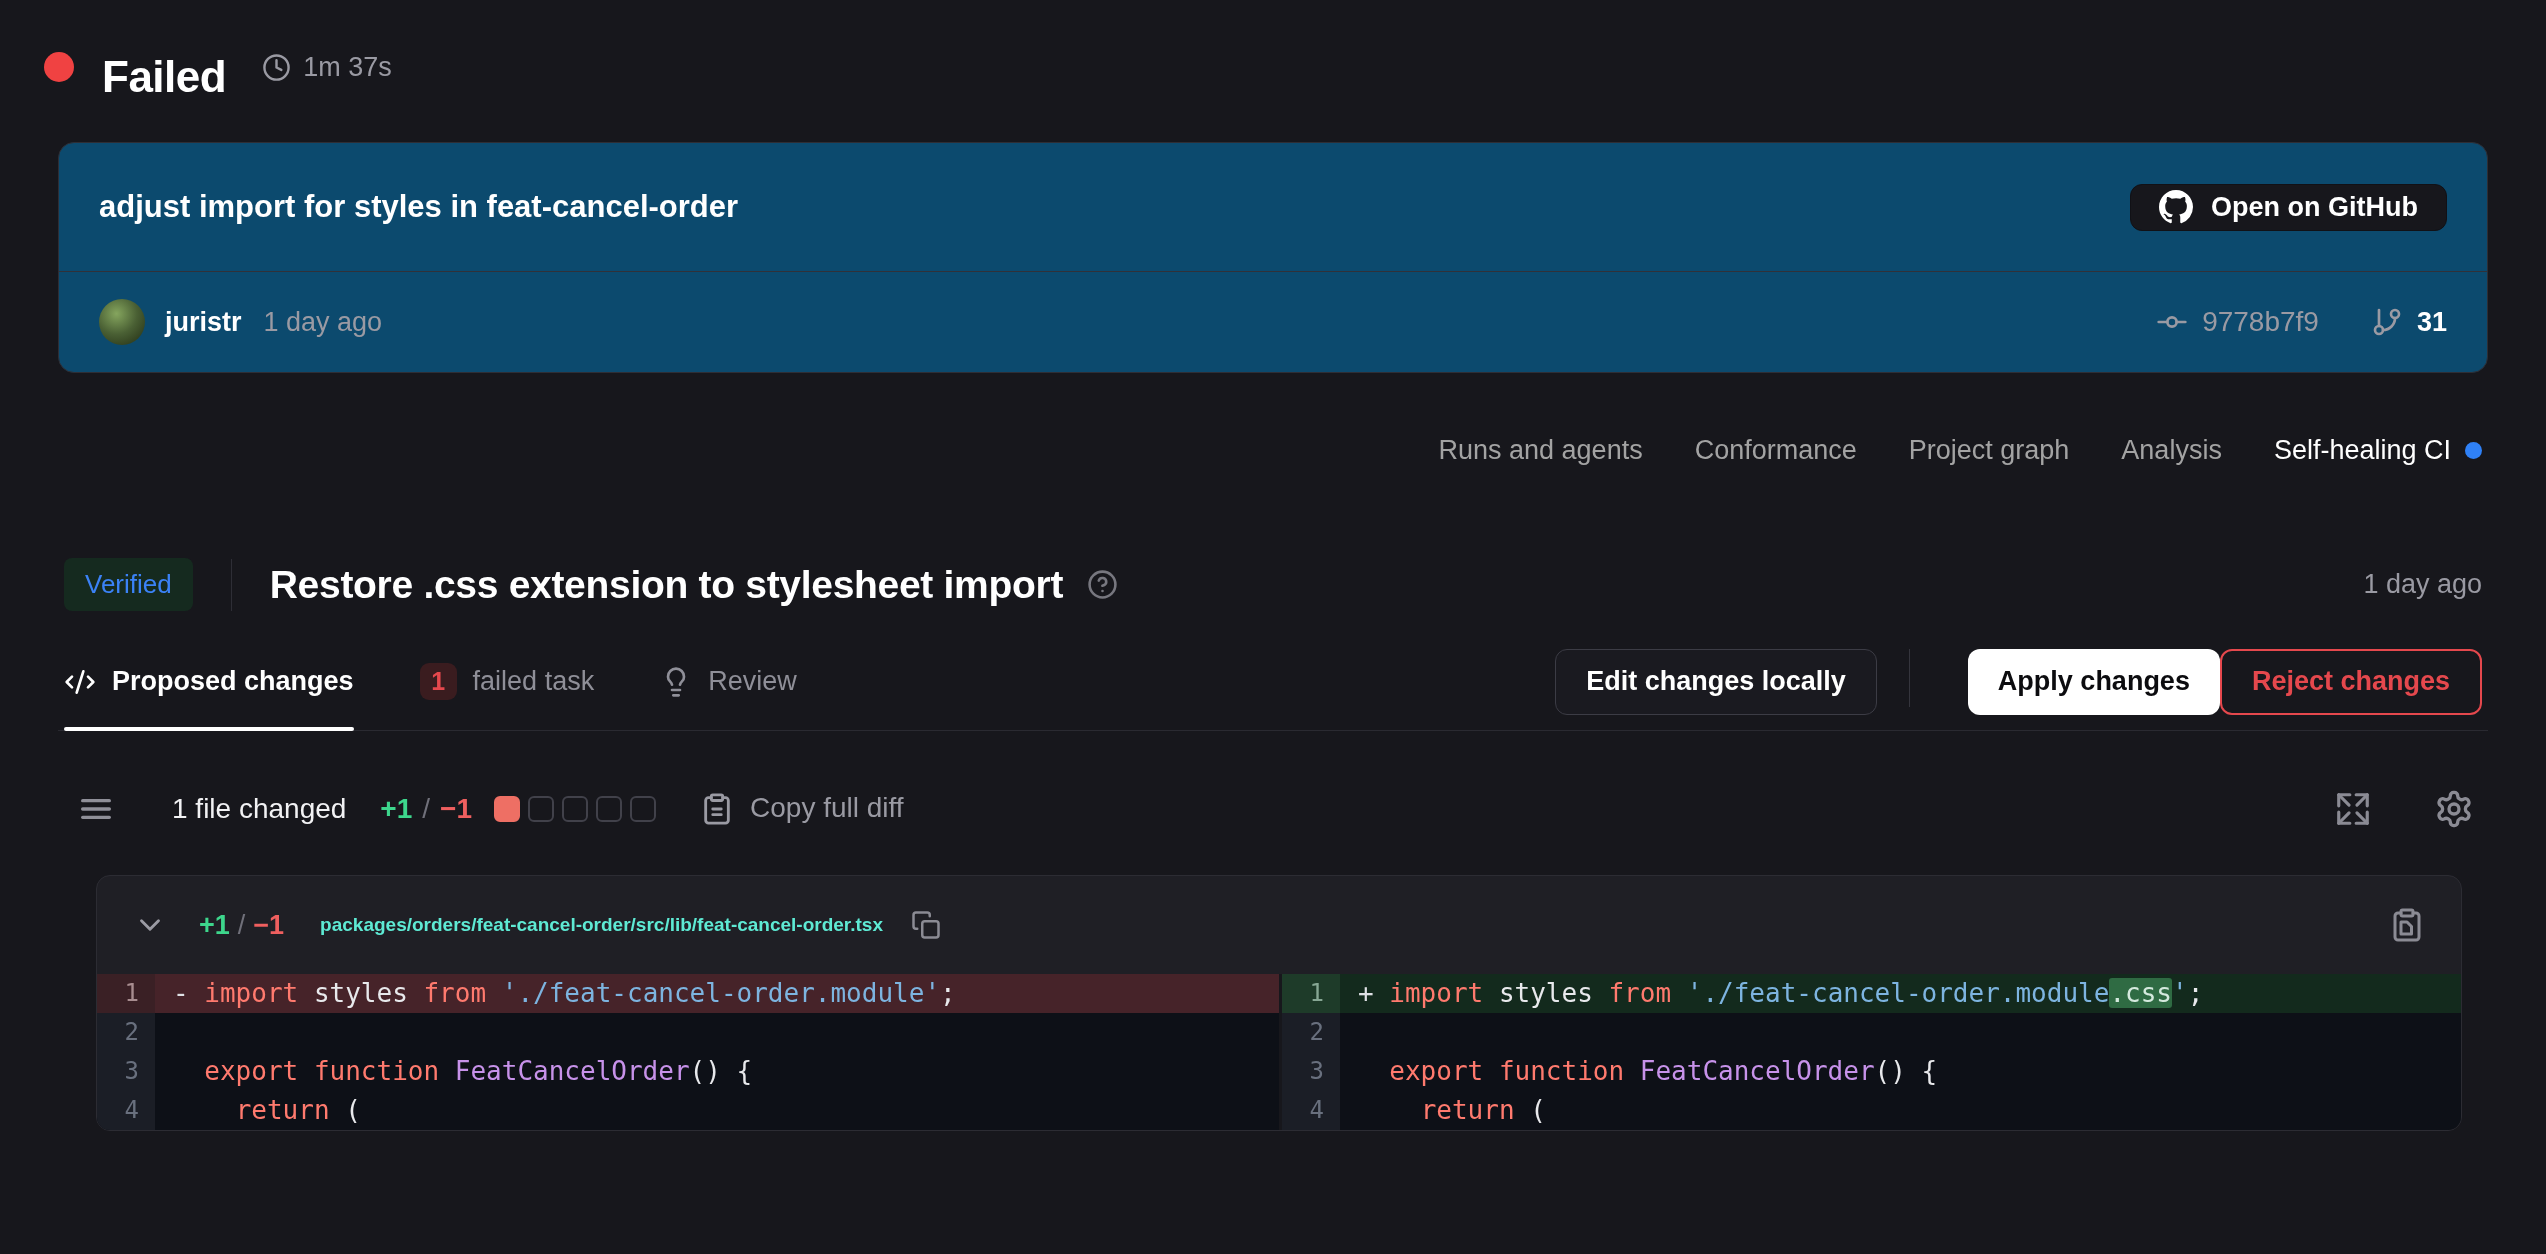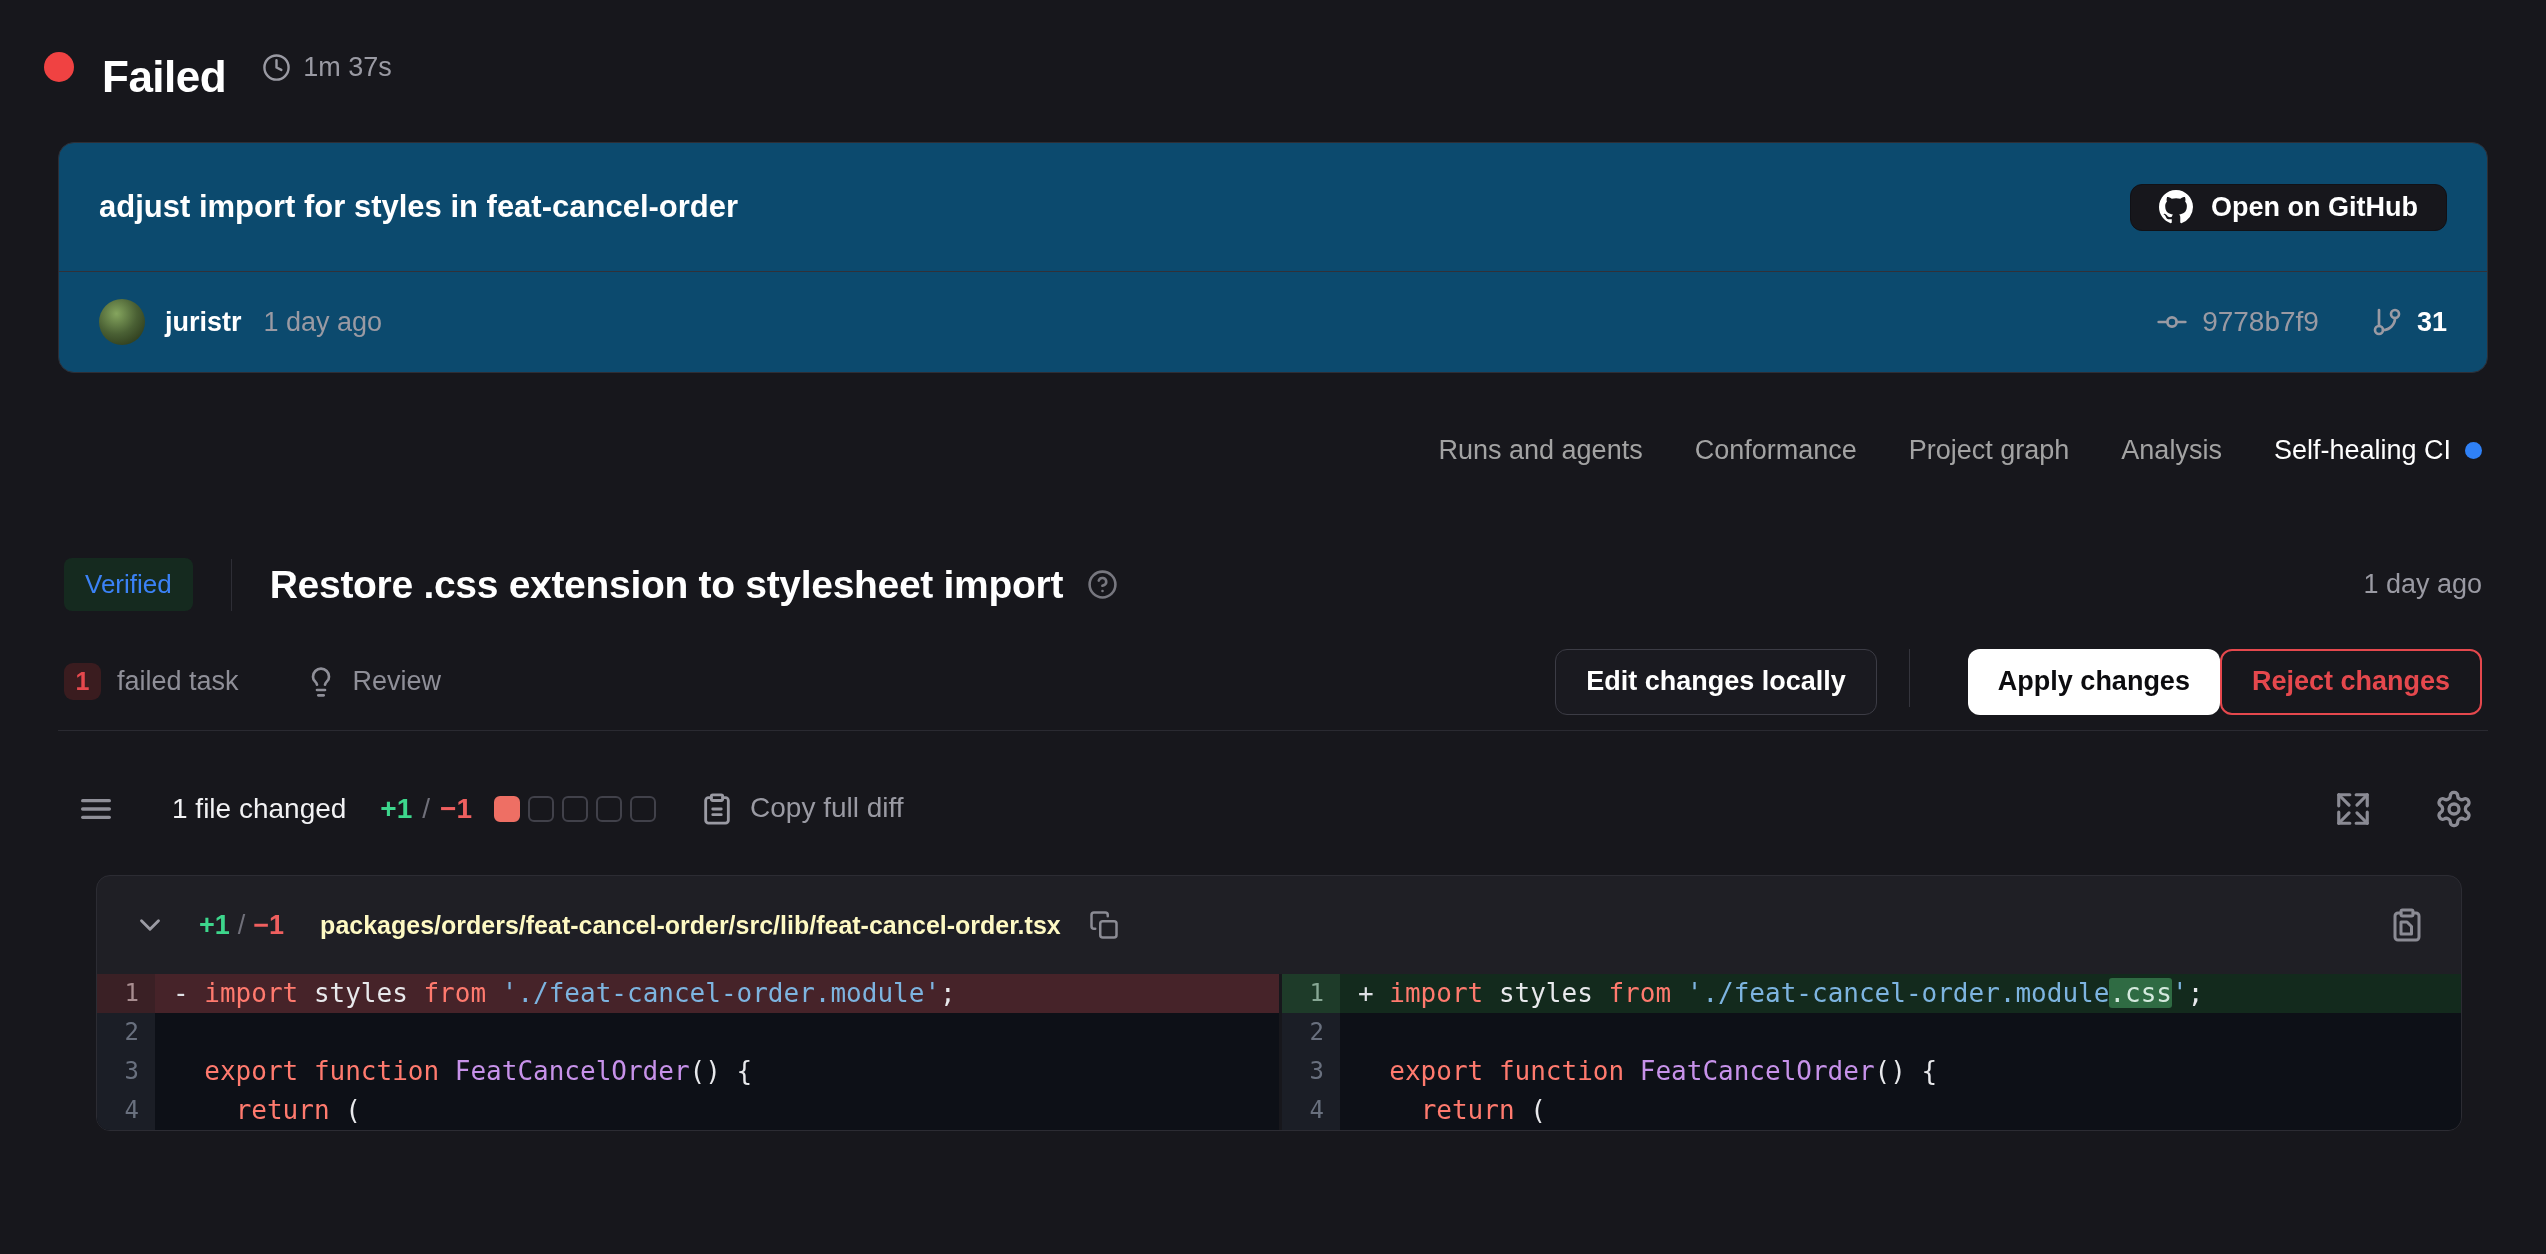--- a/index.html
+++ b/index.html
@@ -77,21 +77,21 @@
   .dsq.filled { background: #ee6f64; border-color: #ee6f64; }
   .copy-diff { display: flex; align-items: flex-start; gap: 16px; margin-left: 44px; color: #9a9aa3; font-size: 28px; cursor: pointer; }
   .toolbar-right { margin-left: auto; display: flex; align-items: center; gap: 62px; color: #8b8b94; }
   .toolbar-right > * { cursor: pointer; }
 
   
   .diff-panel { margin: 46px 84px 0 96px; background: #1f1f25; border: 1px solid #2c2c33; border-radius: 14px; overflow: hidden; }
   .diff-header { height: 98px; display: flex; align-items: center; padding: 0 36px; gap: 22px; }
   .chev { color: #9a9aa3; cursor: pointer; }
   .dh-stats { display: flex; align-items: center; gap: 8px; font-size: 27px; font-weight: 600; margin-left: 10px; }
-  .dh-path { font-size: 25px; font-weight: 600; color: #fef9c3; margin-left: 14px; }
+  .dh-path { font-size: 19px; font-weight: 600; color: #5eead4; margin-left: 14px; }
   .dh-copy { color: #8b8b94; margin-left: 6px; cursor: pointer; }
   .dh-right { margin-left: auto; color: #8b8b94; cursor: pointer; }
 
   .diff-body { display: flex; }
   .pane { width: 50%; background: #0d1017; }
   .pane.new-pane { border-left: 3px solid #17171c; }
   .drow { display: flex; height: 39px; font-family: "DejaVu Sans Mono", monospace; font-size: 26px; line-height: 39px; }
   .gut { flex: 0 0 58px; background: #1b1e26; color: #69707e; text-align: right; padding-right: 16px; font-size: 24px; }
   .code { flex: 1; white-space: pre; padding-left: 18px; color: #e8e9ec; overflow: hidden; }
   .drow.removed .code { background: #462329; }
@@ -176,20 +176,28 @@
   <span class="fix-title">Restore .css extension to stylesheet import</span>
   <svg class="help-icon" width="31" height="31" viewBox="0 0 24 24" fill="none" stroke="currentColor" stroke-width="2" stroke-linecap="round" stroke-linejoin="round">
       <circle cx="12" cy="12" r="10"></circle>
       <path d="M9.09 9a3 3 0 0 1 5.83 1c0 2-3 3-3 3"></path>
       <line x1="12" y1="17" x2="12.01" y2="17"></line>
     </svg>
   <span class="fix-time">1 day ago</span>
 </div>
 
 <div class="tabs-row">
+  <span class="tab active">
+    <svg width="32" height="32" viewBox="0 0 24 24" fill="none" stroke="currentColor" stroke-width="2" stroke-linecap="round" stroke-linejoin="round">
+        <path d="m18 16 4-4-4-4"></path>
+        <path d="m6 8-4 4 4 4"></path>
+        <path d="m14.5 4-5 16"></path>
+      </svg>
+    <span>Proposed changes</span>
+  </span>
   <span class="tab">
     <span class="count-badge">1</span>
     <span>failed task</span>
   </span>
   <span class="tab">
     <svg width="32" height="32" viewBox="0 0 24 24" fill="none" stroke="currentColor" stroke-width="2" stroke-linecap="round" stroke-linejoin="round">
         <path d="M15 14c.2-1 .7-1.7 1.5-2.5 1-.9 1.5-2.2 1.5-3.5A6 6 0 0 0 6 8c0 1.3.5 2.6 1.5 3.5.8.8 1.3 1.5 1.5 2.5"></path>
         <path d="M9 18h6"></path>
         <path d="M10 22h4"></path>
       </svg>

